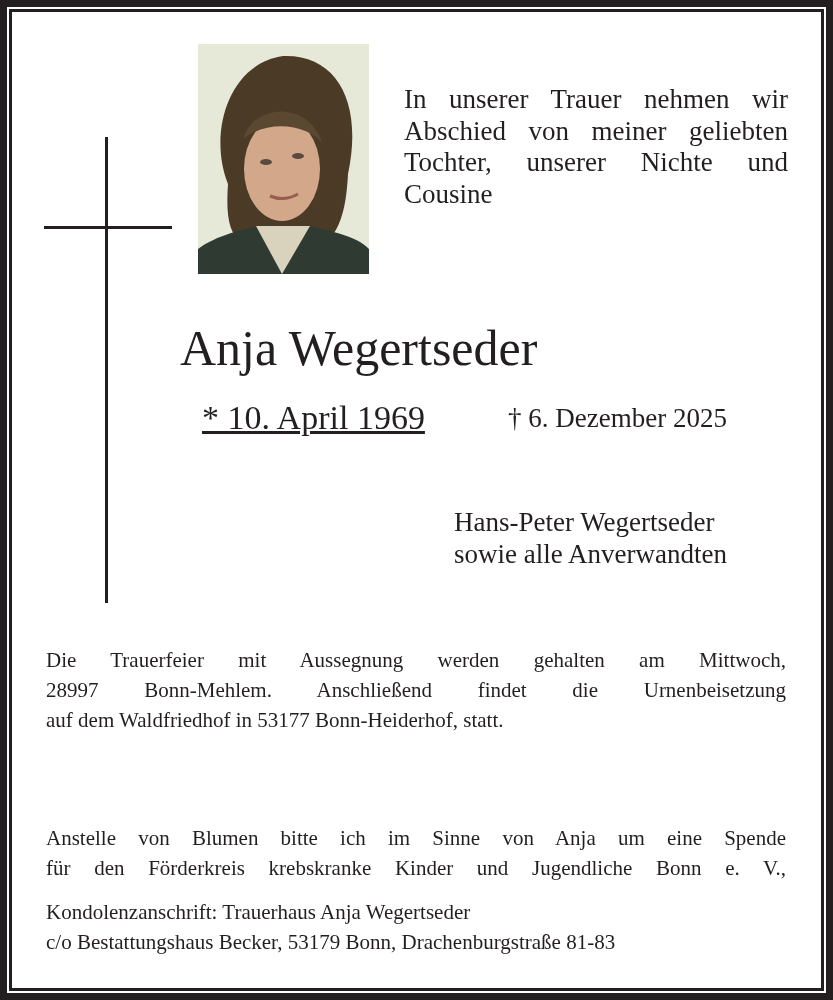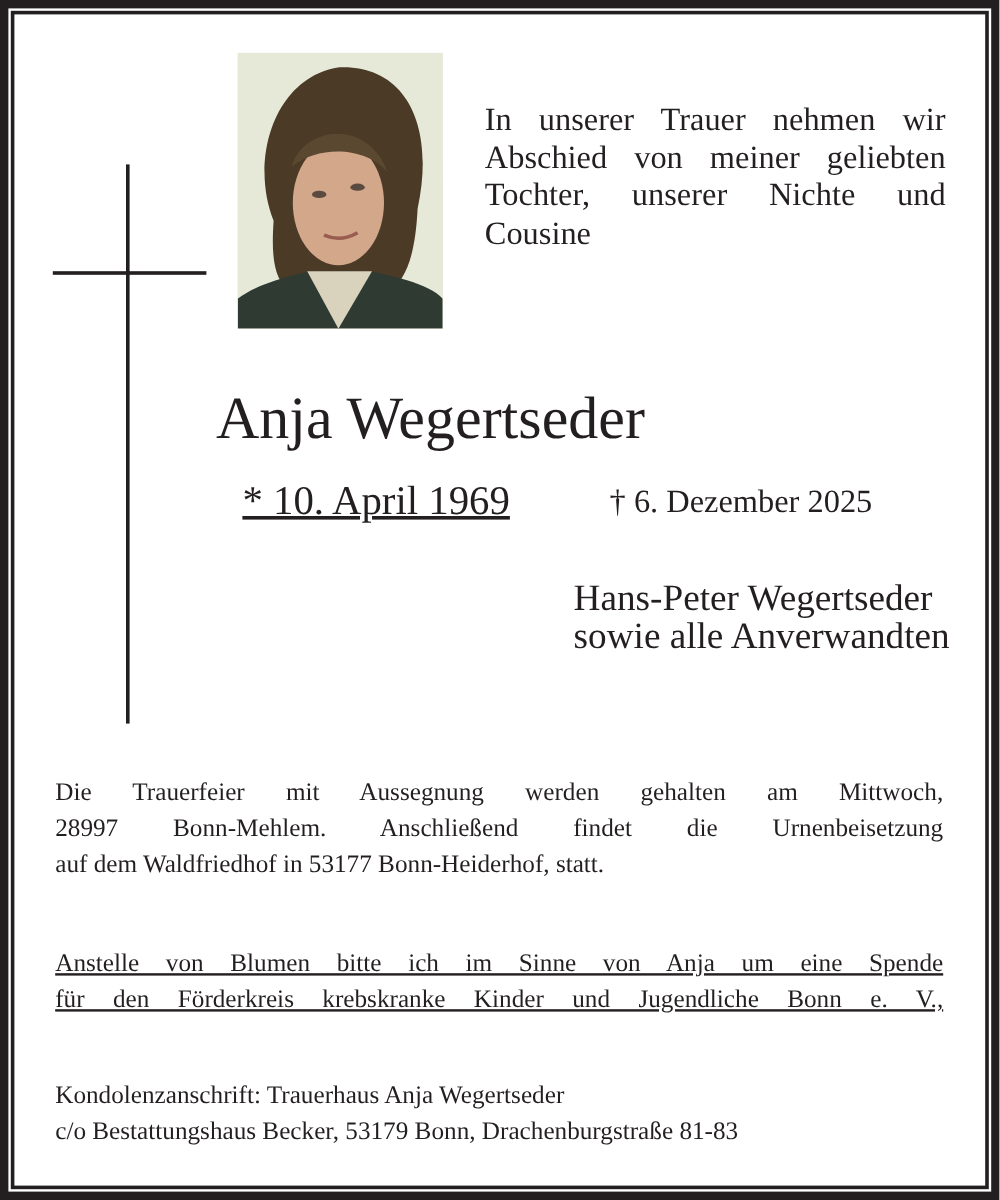--- a/index.html
+++ b/index.html
@@ -14,27 +14,27 @@
   .cross-h { position:absolute; left:44px; top:226px; width:128px; height:3px; background:#231f20; }
   .photo { position:absolute; left:198px; top:44px; width:171px; height:230px; overflow:hidden;
            background:linear-gradient(180deg,#e9ecdc 0%,#e4e6d6 100%); }
   .intro { position:absolute; left:404px; top:84px; width:384px; font-size:27px; line-height:31.5px;
            text-align:justify; text-align-last:left; }
   .intro span { display:block; text-align:justify; text-align-last:justify; }
   .intro span.last { text-align-last:left; }
   .name { position:absolute; left:180px; top:318px; width:620px; text-align:left; font-size:50px; line-height:60px; }
   .born { position:absolute; left:202px; top:400px; font-size:34px; line-height:36px;text-decoration:underline; }
   .died { position:absolute; left:508px; top:400px; font-size:27px; line-height:36px; }
-  .mourner { position:absolute; left:454px; top:482px; font-size:31px; line-height:32px;margin-left:24px; }
+  .mourner { position:absolute; left:454px; top:506px; font-size:27px; line-height:32px; }
   .mourner div { white-space:nowrap; }
   .para { position:absolute; left:46px; width:740px; font-size:21px; line-height:30px; }
   .para span { display:block; text-align:justify; text-align-last:justify; white-space:nowrap; }
   .para span.last { text-align-last:left; }
   .p1 { top:645px; }
-  .p2 { top:787px;text-decoration:underline; }
+  .p2 { top:823px; }
   .p3 { top:897px; }
   .p3 span { text-align-last:left; }
 </style>
 </head>
 <body>
 
 <div class="frame-outer"></div>
 <div class="frame-inner"></div>
 
 <div class="cross-v"></div>

